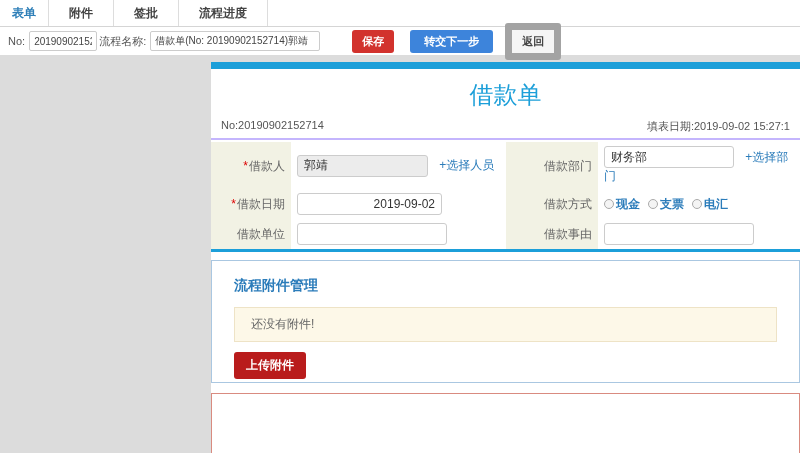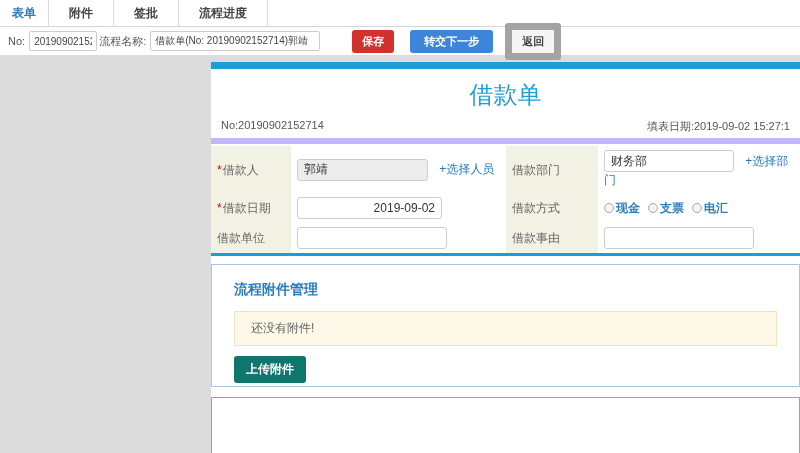--- a/index.html
+++ b/index.html
@@ -21,26 +21,26 @@
   .btn { display:inline-block; border:none; border-radius:3px; font-size:11px; font-weight:bold; padding:4px 10px; cursor:pointer; }
   .btn-save { background:#d2322d; color:#fff; margin-left:32px; }
   .btn-next { background:#3d84db; color:#fff; margin-left:16px; padding:4px 14px; }
   .btn-back { background:#f5f5f5; color:#444; border:7px solid #a3a3a3; margin-left:12px; }
 
   
   .page { background:#dcdcdc; height:398px; overflow:hidden; }
   .panel { margin-left:211px; margin-top:7px; background:#fff; min-height:391px; overflow:hidden; }
   .panel-topbar { height:7px; background:#1c9fd9; }
   .form-title { text-align:center; color:#1c9fd9; font-size:24px; font-weight:normal; padding:10px 12px 8px; }
-  .meta-row { display:flex; justify-content:space-between; padding:0 10px 4px 10px; font-size:11px; color:#555; border-bottom:6px solid #c4b5fd; white-space:nowrap; }
+  .meta-row { display:flex; justify-content:space-between; padding:0 10px 4px 10px; font-size:11px; color:#555; border-bottom:2px solid #c4b5fd; white-space:nowrap; }
 
   
   table.form { width:100%; border-collapse:collapse; margin-top:2px; }
   table.form td { padding:4px 6px; vertical-align:middle; }
-  td.lbl { background:#f2f2e4; text-align:left; color:#666; font-size:12px; line-height:1.5; }
+  td.lbl { background:#f2f2e4; text-align:right; color:#666; font-size:12px; line-height:1.5; }
   col.c-lbl-l { width:80px; } col.c-fld-l { width:215px; }
   col.c-lbl-r { width:92px; } col.c-fld-r { width:auto; }
   .req { color:#d00; margin-right:1px; }
   .fld input { height:22px; border:1px solid #ccc; border-radius:3px; font-size:12px; padding:0 6px; color:#333; }
   .inp-borrower { width:131px; background:#ececec; color:#3c763d; }
   .inp-dept { width:130px; }
   .inp-date { width:145px;text-align:right; }
   .inp-wide { width:150px; }
   a.sel-link { color:#2b7cba; text-decoration:none; font-size:12px; margin-left:8px; cursor:pointer; }
   .radio-group { display:flex; align-items:center; gap:8px; }
@@ -48,21 +48,21 @@
   .radio-circle { width:10px; height:10px; border:1px solid #aaa; border-radius:50%; background:#f4f4f4; display:inline-block; }
   .radio-opt span.rlabel { color:#2b7cba; font-size:12px; font-weight:bold; }
   .form-bottom { border-bottom:3px solid #1c9fd9; }
 
   
   .card { margin-top:8px; background:#fff; padding:8px 22px 3px; }
   .card-attach { border:1px solid #aac7e1; }
   .card-approve { border:1px solid #d98b80; margin-top:10px; min-height:120px; }
   .card-title-blue { color:#2b7cba; font-size:14px; font-weight:bold; margin:8px 0 12px; }
   .alert-empty { border:1px solid #eee3c6; background:#fdf8e8; color:#666; font-size:12px; padding:8px 16px; margin-bottom:10px; }
-  .btn-upload { background:#0f766e; color:#fff; font-size:12px; font-weight:bold; padding:5px 12px; border:none; border-radius:3px; cursor:pointer; }
+  .btn-upload { background:#b91c1c; color:#fff; font-size:12px; font-weight:bold; padding:5px 12px; border:none; border-radius:3px; cursor:pointer; }
 </style>
 </head>
 <body>
 
 <div class="tabbar">
   <div class="tab active">表单</div>
   <div class="tab">附件</div>
   <div class="tab">签批</div>
   <div class="tab">流程进度</div>
 </div>

